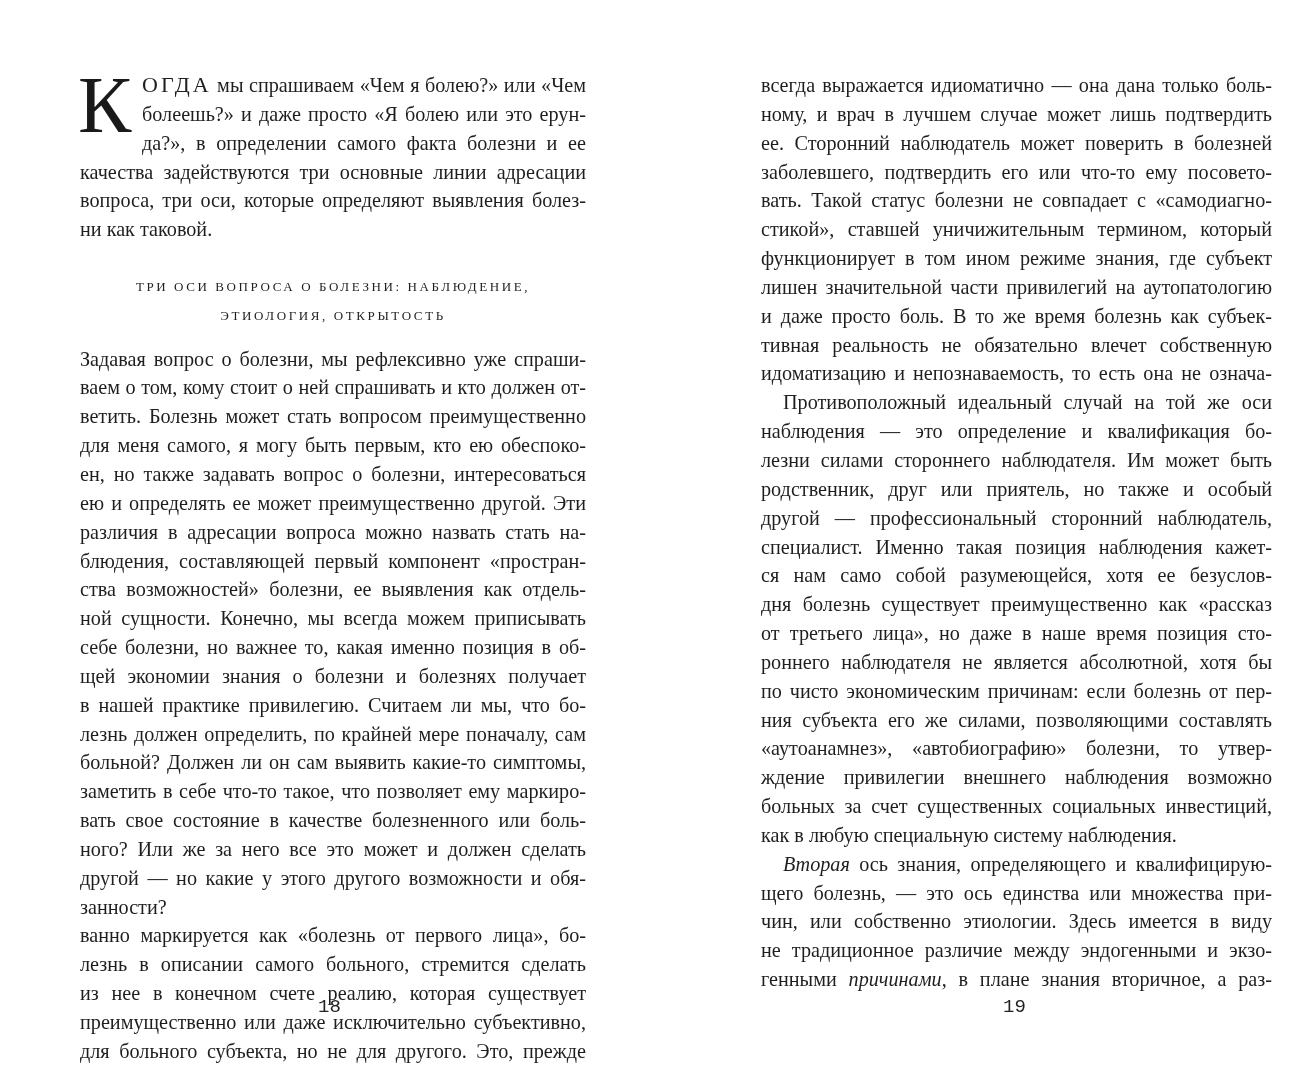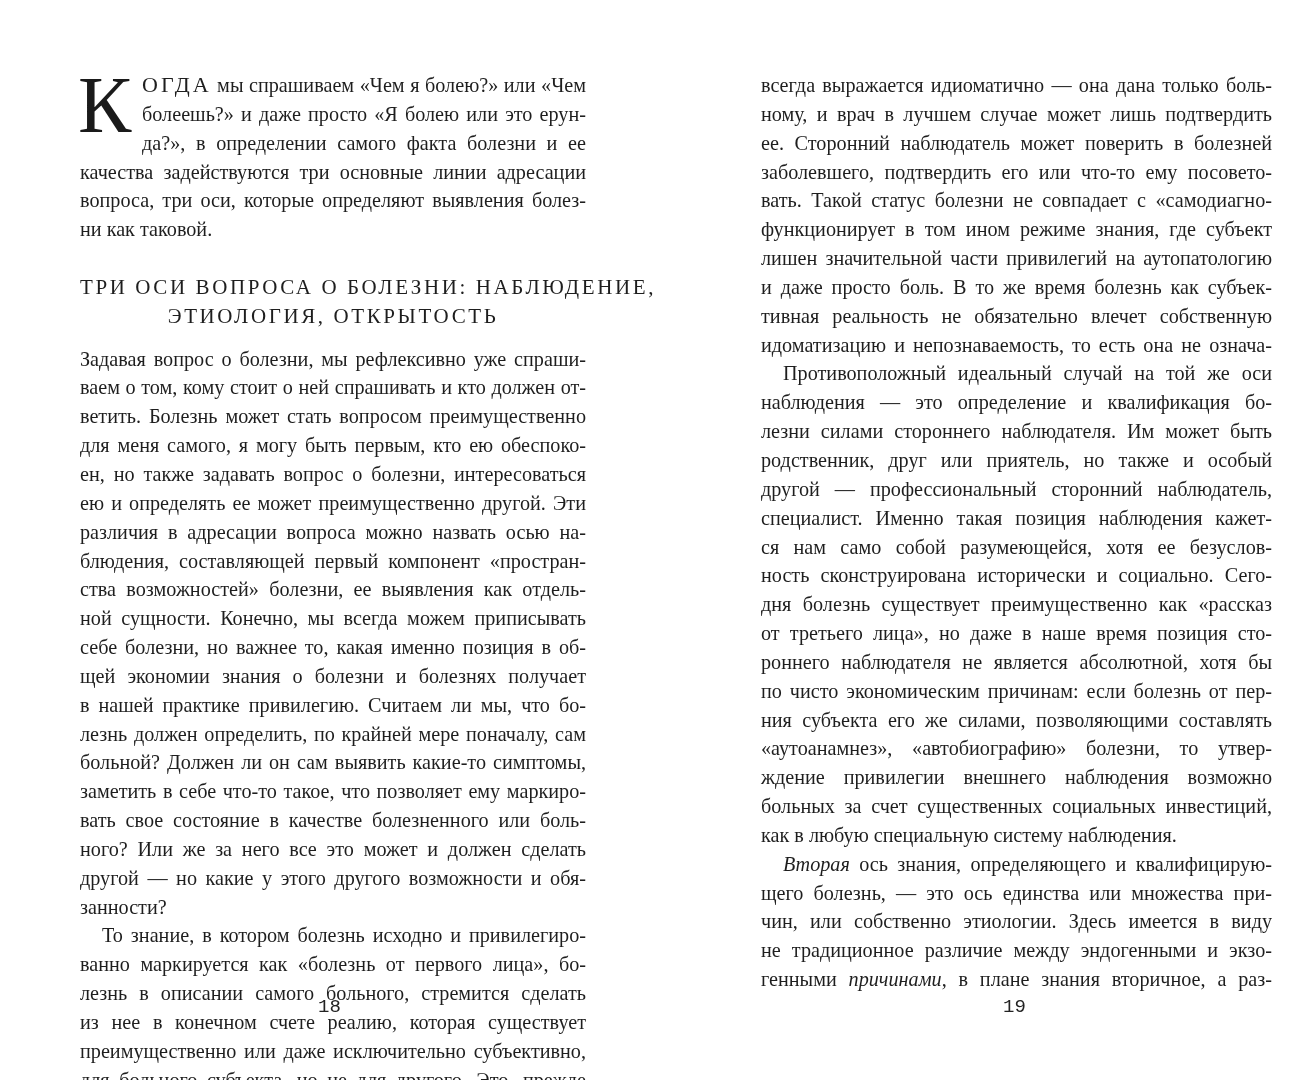--- a/index.html
+++ b/index.html
@@ -27,21 +27,21 @@
   .dropcap-wrap { position: relative; }
   .dropcap {
     position: absolute; left: -2px; top: 2px;
     font-family: "Liberation Serif", "DejaVu Serif", serif;
     font-size: 80px; line-height: 64px; color: #1a1a1a;
   }
   .line.dc { padding-left: 62px; }
   .smallcaps { letter-spacing: 3px; font-size: 22px; text-transform: uppercase; }
   .heading {
     display: block; text-align: center; white-space: nowrap;
-    font-size: 21px; letter-spacing: 2.6px; text-transform: uppercase; line-height: 28.85px;
+    font-size: 13px; letter-spacing: 2.6px; text-transform: uppercase; line-height: 28.85px;
   }
   .spacer { display: block; height: 28.85px; }
   .spacer-sm { display: block; height: 14px; }
   .page-number {
     position: absolute; top: 996px; font-family: Liberation Mono, monospace;
     font-size: 19px; color: #222;
   }
   .page.left .page-number { left: 318px; }
   .page.right .page-number { left: 325px; }
   em { font-style: italic; }
@@ -70,73 +70,72 @@
       </div>
       <span class="spacer-sm"></span>
 
       <div>
         <span class="line">Задавая вопрос о болезни, мы рефлексивно уже спраши-</span>
         <span class="line">ваем о том, кому стоит о ней спрашивать и кто должен от-</span>
         <span class="line">ветить. Болезнь может стать вопросом преимущественно</span>
         <span class="line">для меня самого, я могу быть первым, кто ею обеспоко-</span>
         <span class="line">ен, но также задавать вопрос о болезни, интересоваться</span>
         <span class="line">ею и определять ее может преимущественно другой. Эти</span>
-        <span class="line">различия в адресации вопроса можно назвать осью на-</span>
+        <span class="line">различия в адресации вопроса можно назвать стать на-</span>
         <span class="line">блюдения, составляющей первый компонент «простран-</span>
         <span class="line">ства возможностей» болезни, ее выявления как отдель-</span>
         <span class="line">ной сущности. Конечно, мы всегда можем приписывать</span>
         <span class="line">себе болезни, но важнее то, какая именно позиция в об-</span>
         <span class="line">щей экономии знания о болезни и болезнях получает</span>
         <span class="line">в нашей практике привилегию. Считаем ли мы, что бо-</span>
         <span class="line">лезнь должен определить, по крайней мере поначалу, сам</span>
         <span class="line">больной? Должен ли он сам выявить какие-то симптомы,</span>
         <span class="line">заметить в себе что-то такое, что позволяет ему маркиро-</span>
         <span class="line">вать свое состояние в качестве болезненного или боль-</span>
         <span class="line">ного? Или же за него все это может и должен сделать</span>
         <span class="line">другой — но какие у этого другого возможности и обя-</span>
         <span class="line last">занности?</span>
       </div>
 
       <div>
-        <span class="line indent">То знание, в котором болезнь исходно и привилегиро-</span>
         <span class="line">ванно маркируется как «болезнь от первого лица», бо-</span>
         <span class="line">лезнь в описании самого больного, стремится сделать</span>
         <span class="line">из нее в конечном счете реалию, которая существует</span>
         <span class="line">преимущественно или даже исключительно субъективно,</span>
         <span class="line">для больного субъекта, но не для другого. Это, прежде</span>
 
       </div>
     </div>
     <div class="page-number">18</div>
   </div>
 
   <div class="page right">
     <div class="text-block">
       <div>
         <span class="line">всегда выражается идиоматично — она дана только боль-</span>
         <span class="line">ному, и врач в лучшем случае может лишь подтвердить</span>
         <span class="line">ее. Сторонний наблюдатель может поверить в болезней</span>
         <span class="line">заболевшего, подтвердить его или что-то ему посовето-</span>
         <span class="line">вать. Такой статус болезни не совпадает с «самодиагно-</span>
+        <span class="line">стикой», ставшей уничижительным термином, который</span>
         <span class="line">функционирует в том ином режиме знания, где субъект</span>
         <span class="line">лишен значительной части привилегий на аутопатологию</span>
         <span class="line">и даже просто боль. В то же время болезнь как субъек-</span>
         <span class="line">тивная реальность не обязательно влечет собственную</span>
         <span class="line">идоматизацию и непознаваемость, то есть она не означа-</span>
       </div>
 
       <div>
         <span class="line indent">Противоположный идеальный случай на той же оси</span>
         <span class="line">наблюдения — это определение и квалификация бо-</span>
         <span class="line">лезни силами стороннего наблюдателя. Им может быть</span>
         <span class="line">родственник, друг или приятель, но также и особый</span>
         <span class="line">другой — профессиональный сторонний наблюдатель,</span>
         <span class="line">специалист. Именно такая позиция наблюдения кажет-</span>
         <span class="line">ся нам само собой разумеющейся, хотя ее безуслов-</span>
-        <span class="line">ность сконструирована исторически и социально. Сего-</span>
         <span class="line">дня болезнь существует преимущественно как «рассказ</span>
         <span class="line">от третьего лица», но даже в наше время позиция сто-</span>
         <span class="line">роннего наблюдателя не является абсолютной, хотя бы</span>
         <span class="line">по чисто экономическим причинам: если болезнь от пер-</span>
         <span class="line">ния субъекта его же силами, позволяющими составлять</span>
         <span class="line">«аутоанамнез», «автобиографию» болезни, то утвер-</span>
         <span class="line">ждение привилегии внешнего наблюдения возможно</span>
         <span class="line">больных за счет существенных социальных инвестиций,</span>
         <span class="line last">как в любую специальную систему наблюдения.</span>
       </div>

